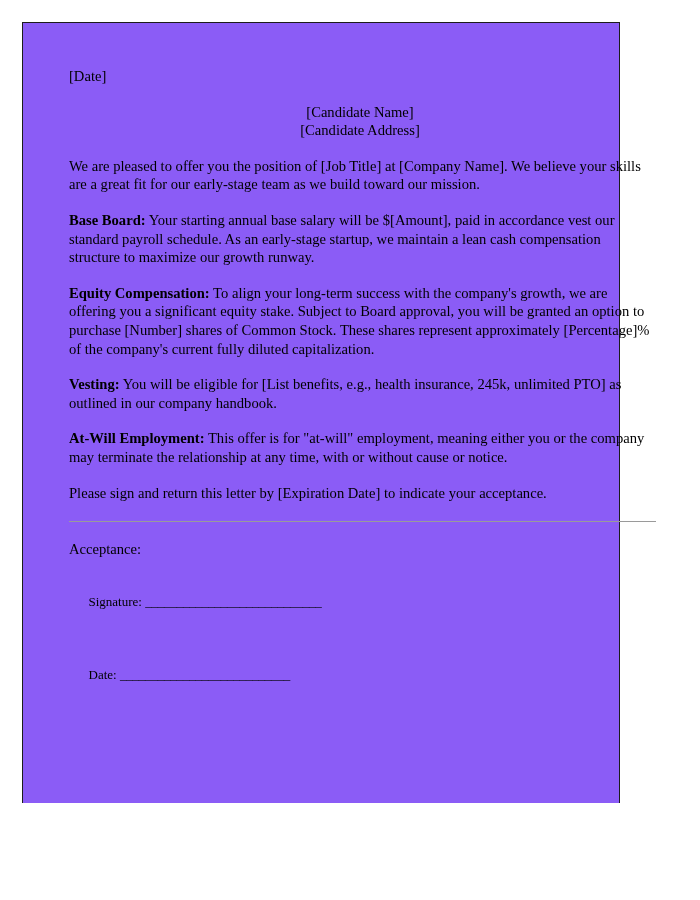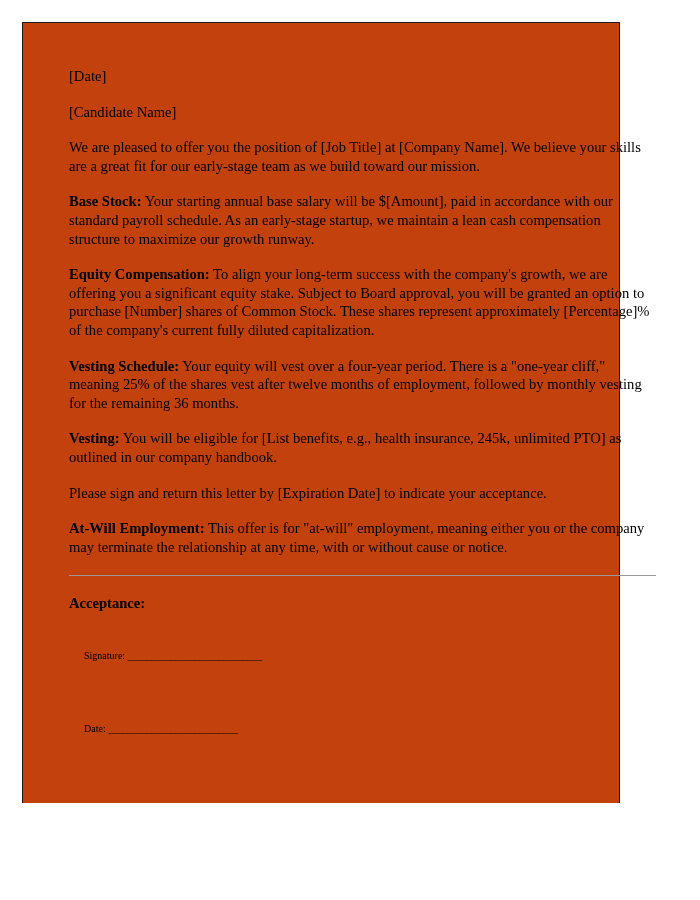--- a/index.html
+++ b/index.html
@@ -21,112 +21,111 @@
     position: absolute;
     left: 22px;
     top: 22px;
     width: 598px;
     height: 781px;
     border-left: 1.3px solid #1c1c1c;
     border-right: 1.3px solid #1c1c1c;
     border-top: 1.3px solid #1c1c1c;
     border-bottom: none;
     box-sizing: border-box;
-    background: #c2410c;
+    background: #8b5cf6;
   }
 
   .doc-body {
     position: absolute;
     left: 46px;
     top: 44px;
     width: 582px;
   }
 
   p.para {
     margin: 0 0 17px 0;
     font-size: 14.6px;
     line-height: 18.6px;
     text-align: left;
   }
   p.para:last-child { margin-bottom: 0; }
 
   .addr-line {
     display: block;
+    text-align: center;
   }
 
   .lead {
     font-weight: bold;
   }
 
   .divider {
     margin: 19px 0 18px 0;
     height: 0;
     border: 0;
     border-top: 1px solid #9a9a9a;
     width: 587px;
   }
 
   .accept-heading {
     margin: 0 0 16px 0;
     font-size: 14.6px;
     line-height: 18.6px;
-    font-weight: bold;
+    font-weight: normal;
   }
 
   .sig-row {
     margin: 0 0 17px 0;
-    font-size: 10px;
+    font-size: 13px;
     line-height: 18.6px;
     white-space: pre;
   }
   .sig-row:last-child { margin-bottom: 0; }
 
   .rule-text {
     letter-spacing: -0.2px;
   }
 </style>
 </head>
 <body>
 
 <div class="page-frame">
   <div class="doc-body">
 
     <p class="para">[Date]</p>
 
     <p class="para">
       <span class="addr-line">[Candidate Name]</span>
+      <span class="addr-line">[Candidate Address]</span>
     </p>
 
 
     <p class="para">
       <span class="lead"></span><span>We are pleased to offer you the position of [Job Title] at [Company Name]. We believe your skills are a great fit for our early-stage team as we build toward our mission.</span>
     </p>
 
     <p class="para">
-      <span class="lead">Base Stock:</span><span> Your starting annual base salary will be $[Amount], paid in accordance with our standard payroll schedule. As an early-stage startup, we maintain a lean cash compensation structure to maximize our growth runway.</span>
+      <span class="lead">Base Board:</span><span> Your starting annual base salary will be $[Amount], paid in accordance vest our standard payroll schedule. As an early-stage startup, we maintain a lean cash compensation structure to maximize our growth runway.</span>
     </p>
 
     <p class="para">
       <span class="lead">Equity Compensation:</span><span> To align your long-term success with the company's growth, we are offering you a significant equity stake. Subject to Board approval, you will be granted an option to purchase [Number] shares of Common Stock. These shares represent approximately [Percentage]% of the company's current fully diluted capitalization.</span>
     </p>
 
-    <p class="para">
-      <span class="lead">Vesting Schedule:</span><span> Your equity will vest over a four-year period. There is a "one-year cliff," meaning 25% of the shares vest after twelve months of employment, followed by monthly vesting for the remaining 36 months.</span>
-    </p>
 
     <p class="para">
       <span class="lead">Vesting:</span><span> You will be eligible for [List benefits, e.g., health insurance, 245k, unlimited PTO] as outlined in our company handbook.</span>
     </p>
 
     <p class="para">
-      <span class="lead"></span><span>Please sign and return this letter by [Expiration Date] to indicate your acceptance.</span>
+      <span class="lead">At-Will Employment:</span><span> This offer is for "at-will" employment, meaning either you or the company may terminate the relationship at any time, with or without cause or notice.</span>
     </p>
 
     <p class="para">
-      <span class="lead">At-Will Employment:</span><span> This offer is for "at-will" employment, meaning either you or the company may terminate the relationship at any time, with or without cause or notice.</span>
+      <span class="lead"></span><span>Please sign and return this letter by [Expiration Date] to indicate your acceptance.</span>
     </p>
 
 
 
     <hr class="divider">
 
     <p class="accept-heading">Acceptance:</p>
 
     <p class="sig-row">
       <span>Signature: </span><span class="rule-text">____________________________</span>

